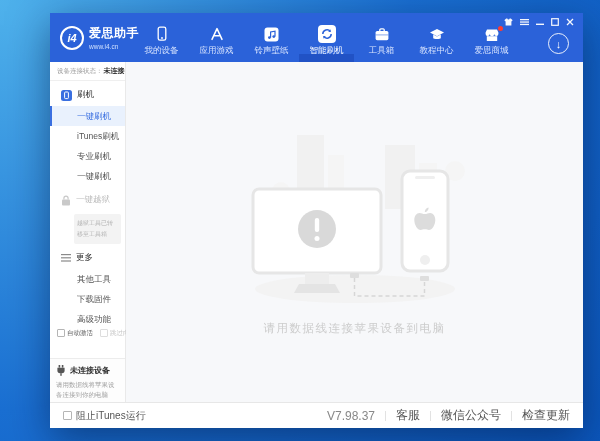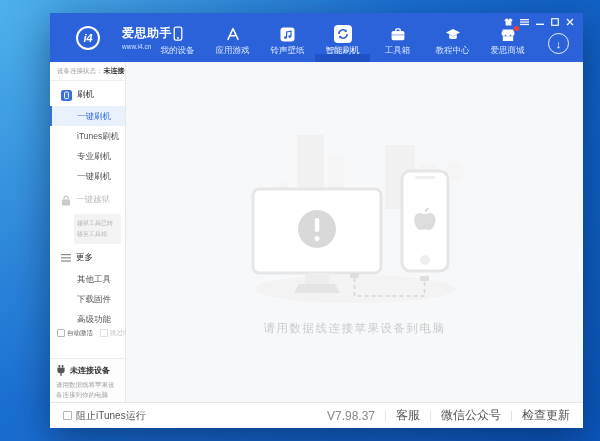--- a/index.html
+++ b/index.html
@@ -7,21 +7,21 @@
   body {
     font-family:"Liberation Sans", sans-serif;
     background: radial-gradient(circle at 0% 0%, #4fb2ec 0%, #1a6fd2 55%, #0b57bd 100%);
     position:relative;
   }
   .window { position:absolute; left:50px; top:13px; width:533px; height:415px;
     background:#fff; box-shadow:0 12px 38px rgba(0,20,60,.5); display:flex; flex-direction:column; }
 
   
   .navbar { height:49px; background:#2b62d9; display:flex; position:relative; flex-shrink:0; }
-  .logo { display:flex; align-items:center; gap:22px; padding-left:10px; width:84px; flex-shrink:0;margin-left:16px; }
+  .logo { display:flex; align-items:center; gap:5px; padding-left:10px; width:84px; flex-shrink:0; }
   .logo-badge { width:24px; height:24px; border:2px solid #fff; border-radius:50%;
     color:#fff; font-weight:bold; font-style:italic; font-size:11px;
     display:flex; align-items:center; justify-content:center; flex-shrink:0; }
   .logo-title { color:#fff; font-weight:bold; font-size:12px; letter-spacing:.5px; white-space:nowrap; }
   .logo-sub { color:#cfe0ff; font-size:6.5px; margin-top:1px; }
   .tabs { display:flex;margin-top:41px; }
   .tab { width:55px; display:flex; flex-direction:column; align-items:center;
     justify-content:flex-end; padding-bottom:5px; gap:3px; cursor:pointer; position:relative; }
   .tab .ic { height:17px; display:flex; align-items:center; justify-content:center; position:relative; }
   .tab .lb { font-size:8.5px; color:#d9e5ff; white-space:nowrap; }

